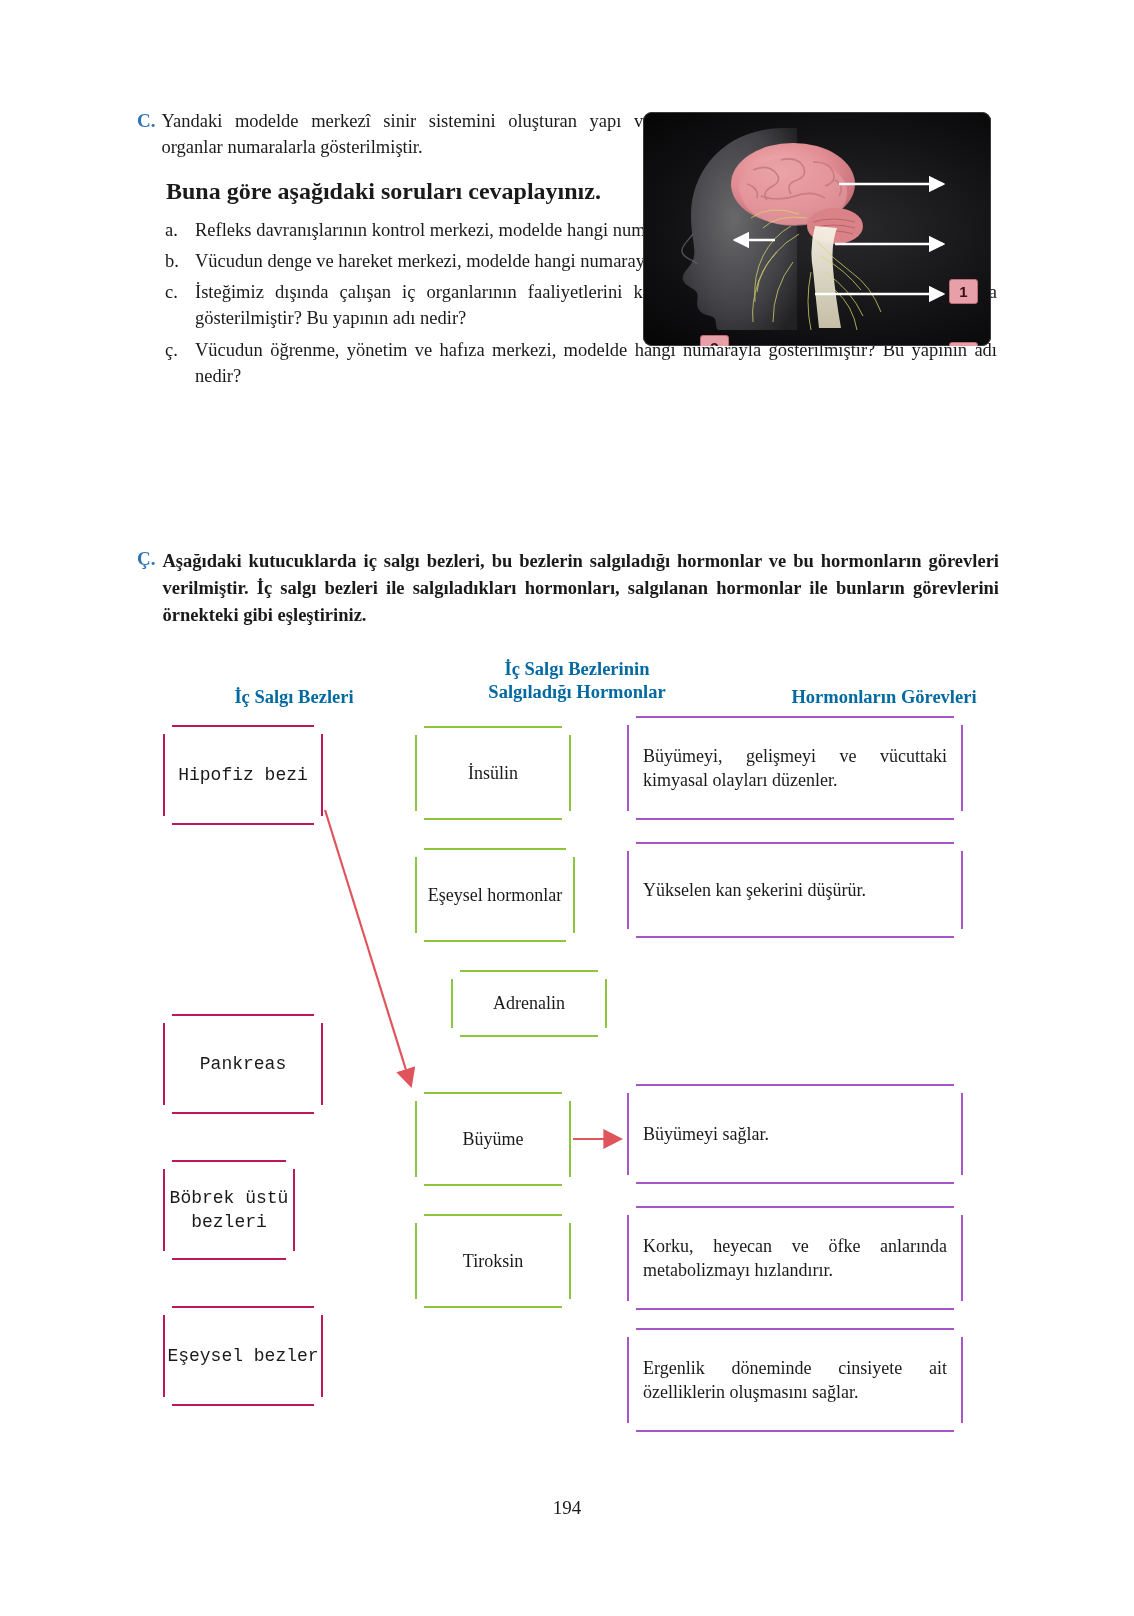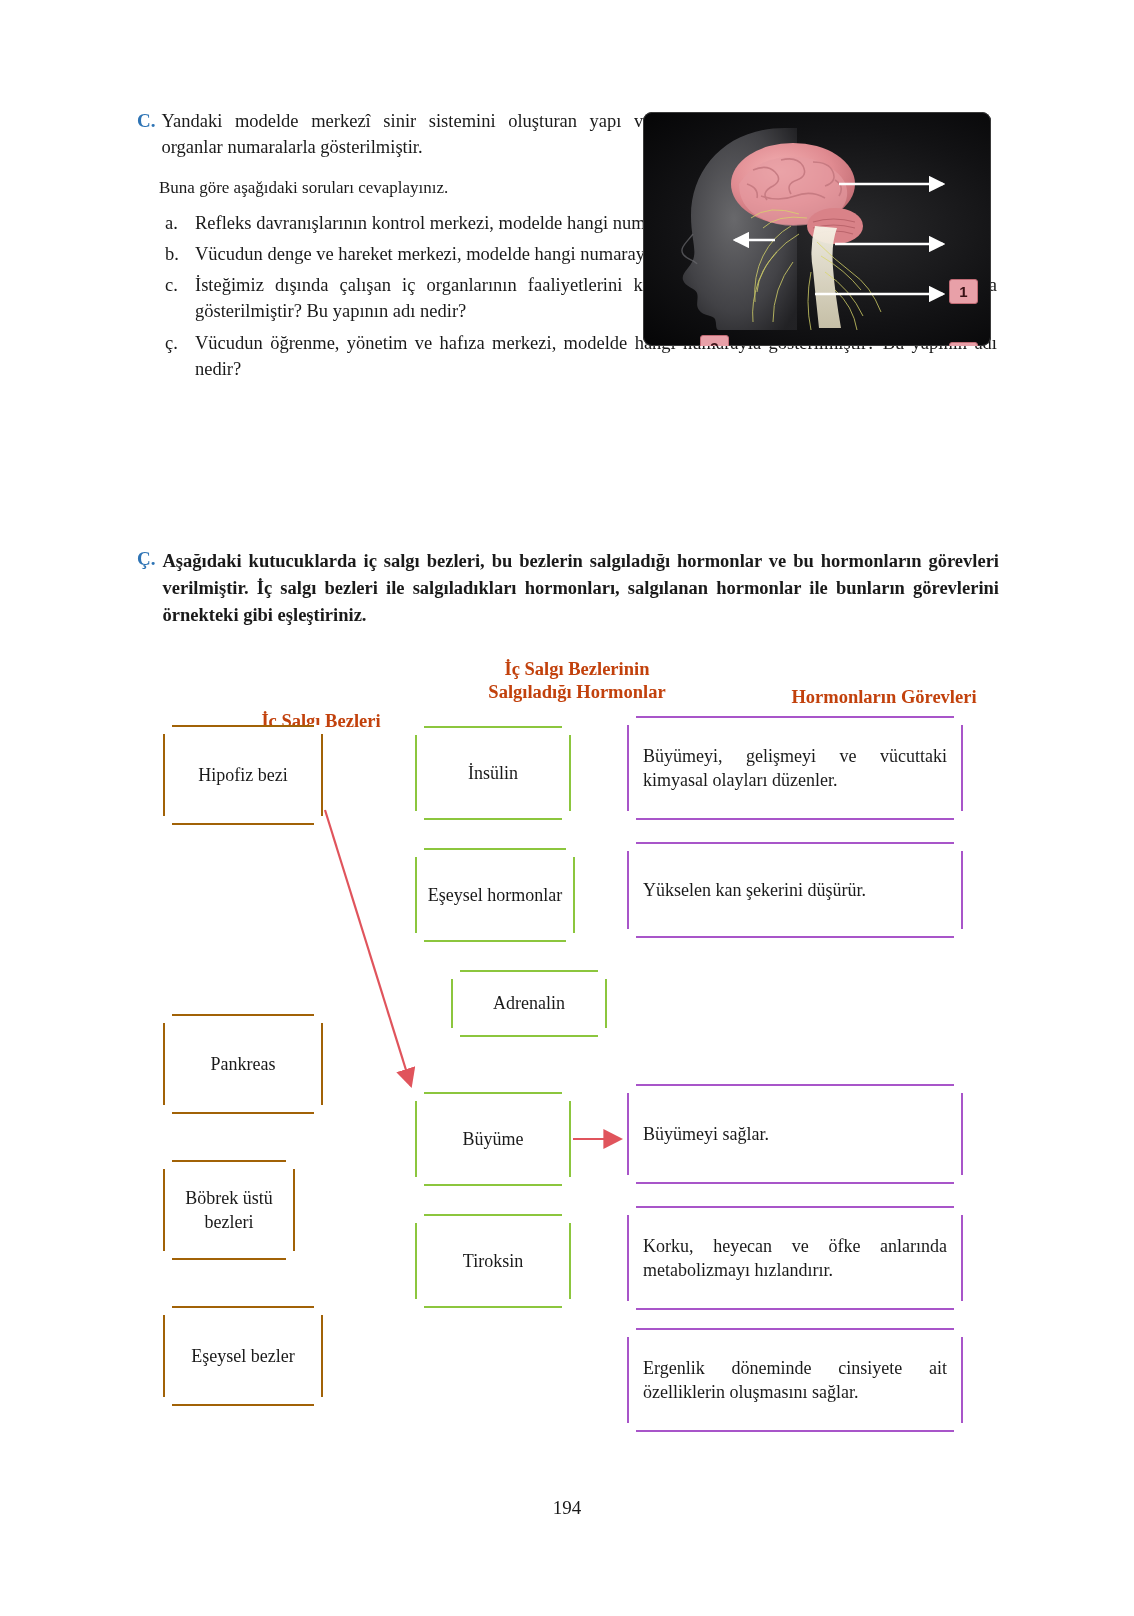--- a/index.html
+++ b/index.html
@@ -45,23 +45,23 @@
     font-size: 18.5px;
     line-height: 1.42;
     text-align: justify;
   }
   .c-intro p {
     margin: 0;
     text-align: justify;
     text-align-last: left;
   }
   .c-bold {
-    font-weight: normal;
-    font-size: 17px;
-    margin: 17px 0 12px 22px;
+    font-weight: bold;
+    font-size: 24px;
+    margin: 17px 0 12px 29px;
   }
   .c-list {
     margin: 0 0 0 28px;
   }
   .c-item {
     display: flex;
     font-size: 18.5px;
     line-height: 1.42;
     margin-bottom: 5px;
   }
@@ -144,44 +144,45 @@
   
   .match {
     position: absolute;
     left: 137px;
     top: 650px;
     width: 860px;
     height: 830px;
   }
   .col-head {
     position: absolute;
-    color: #c2410c;
+    color: #0369a1;
     font-weight: bold;
     font-size: 18.5px;
     text-align: center;
     line-height: 1.25;
   }
-  .head-glands { left: 34px; top: 36px; width: 300px; margin-top: 24px; }
+  .head-glands { left: 7px; top: 36px; width: 300px; }
   .head-hormones { left: 280px; top: 8px; width: 320px; }
   .head-tasks { left: 517px; top: 36px; width: 460px; }
 
   .box {
     position: absolute;
     box-sizing: border-box;
     display: flex;
     align-items: center;
     justify-content: center;
     font-size: 18px;
     line-height: 1.35;
     text-align: center;
     background: #fff;
   }
   
   .bx-blue {
-    border: 2px solid #a16207;
+    border: 2px solid #be185d;
+    font-family: Liberation Mono, monospace;
   }
   .bx-green {
     border: 2px solid #8cc63e;
   }
   .bx-purple {
     border: 2px solid #a855c9;
   }
   
   .notch {
     position: absolute;

